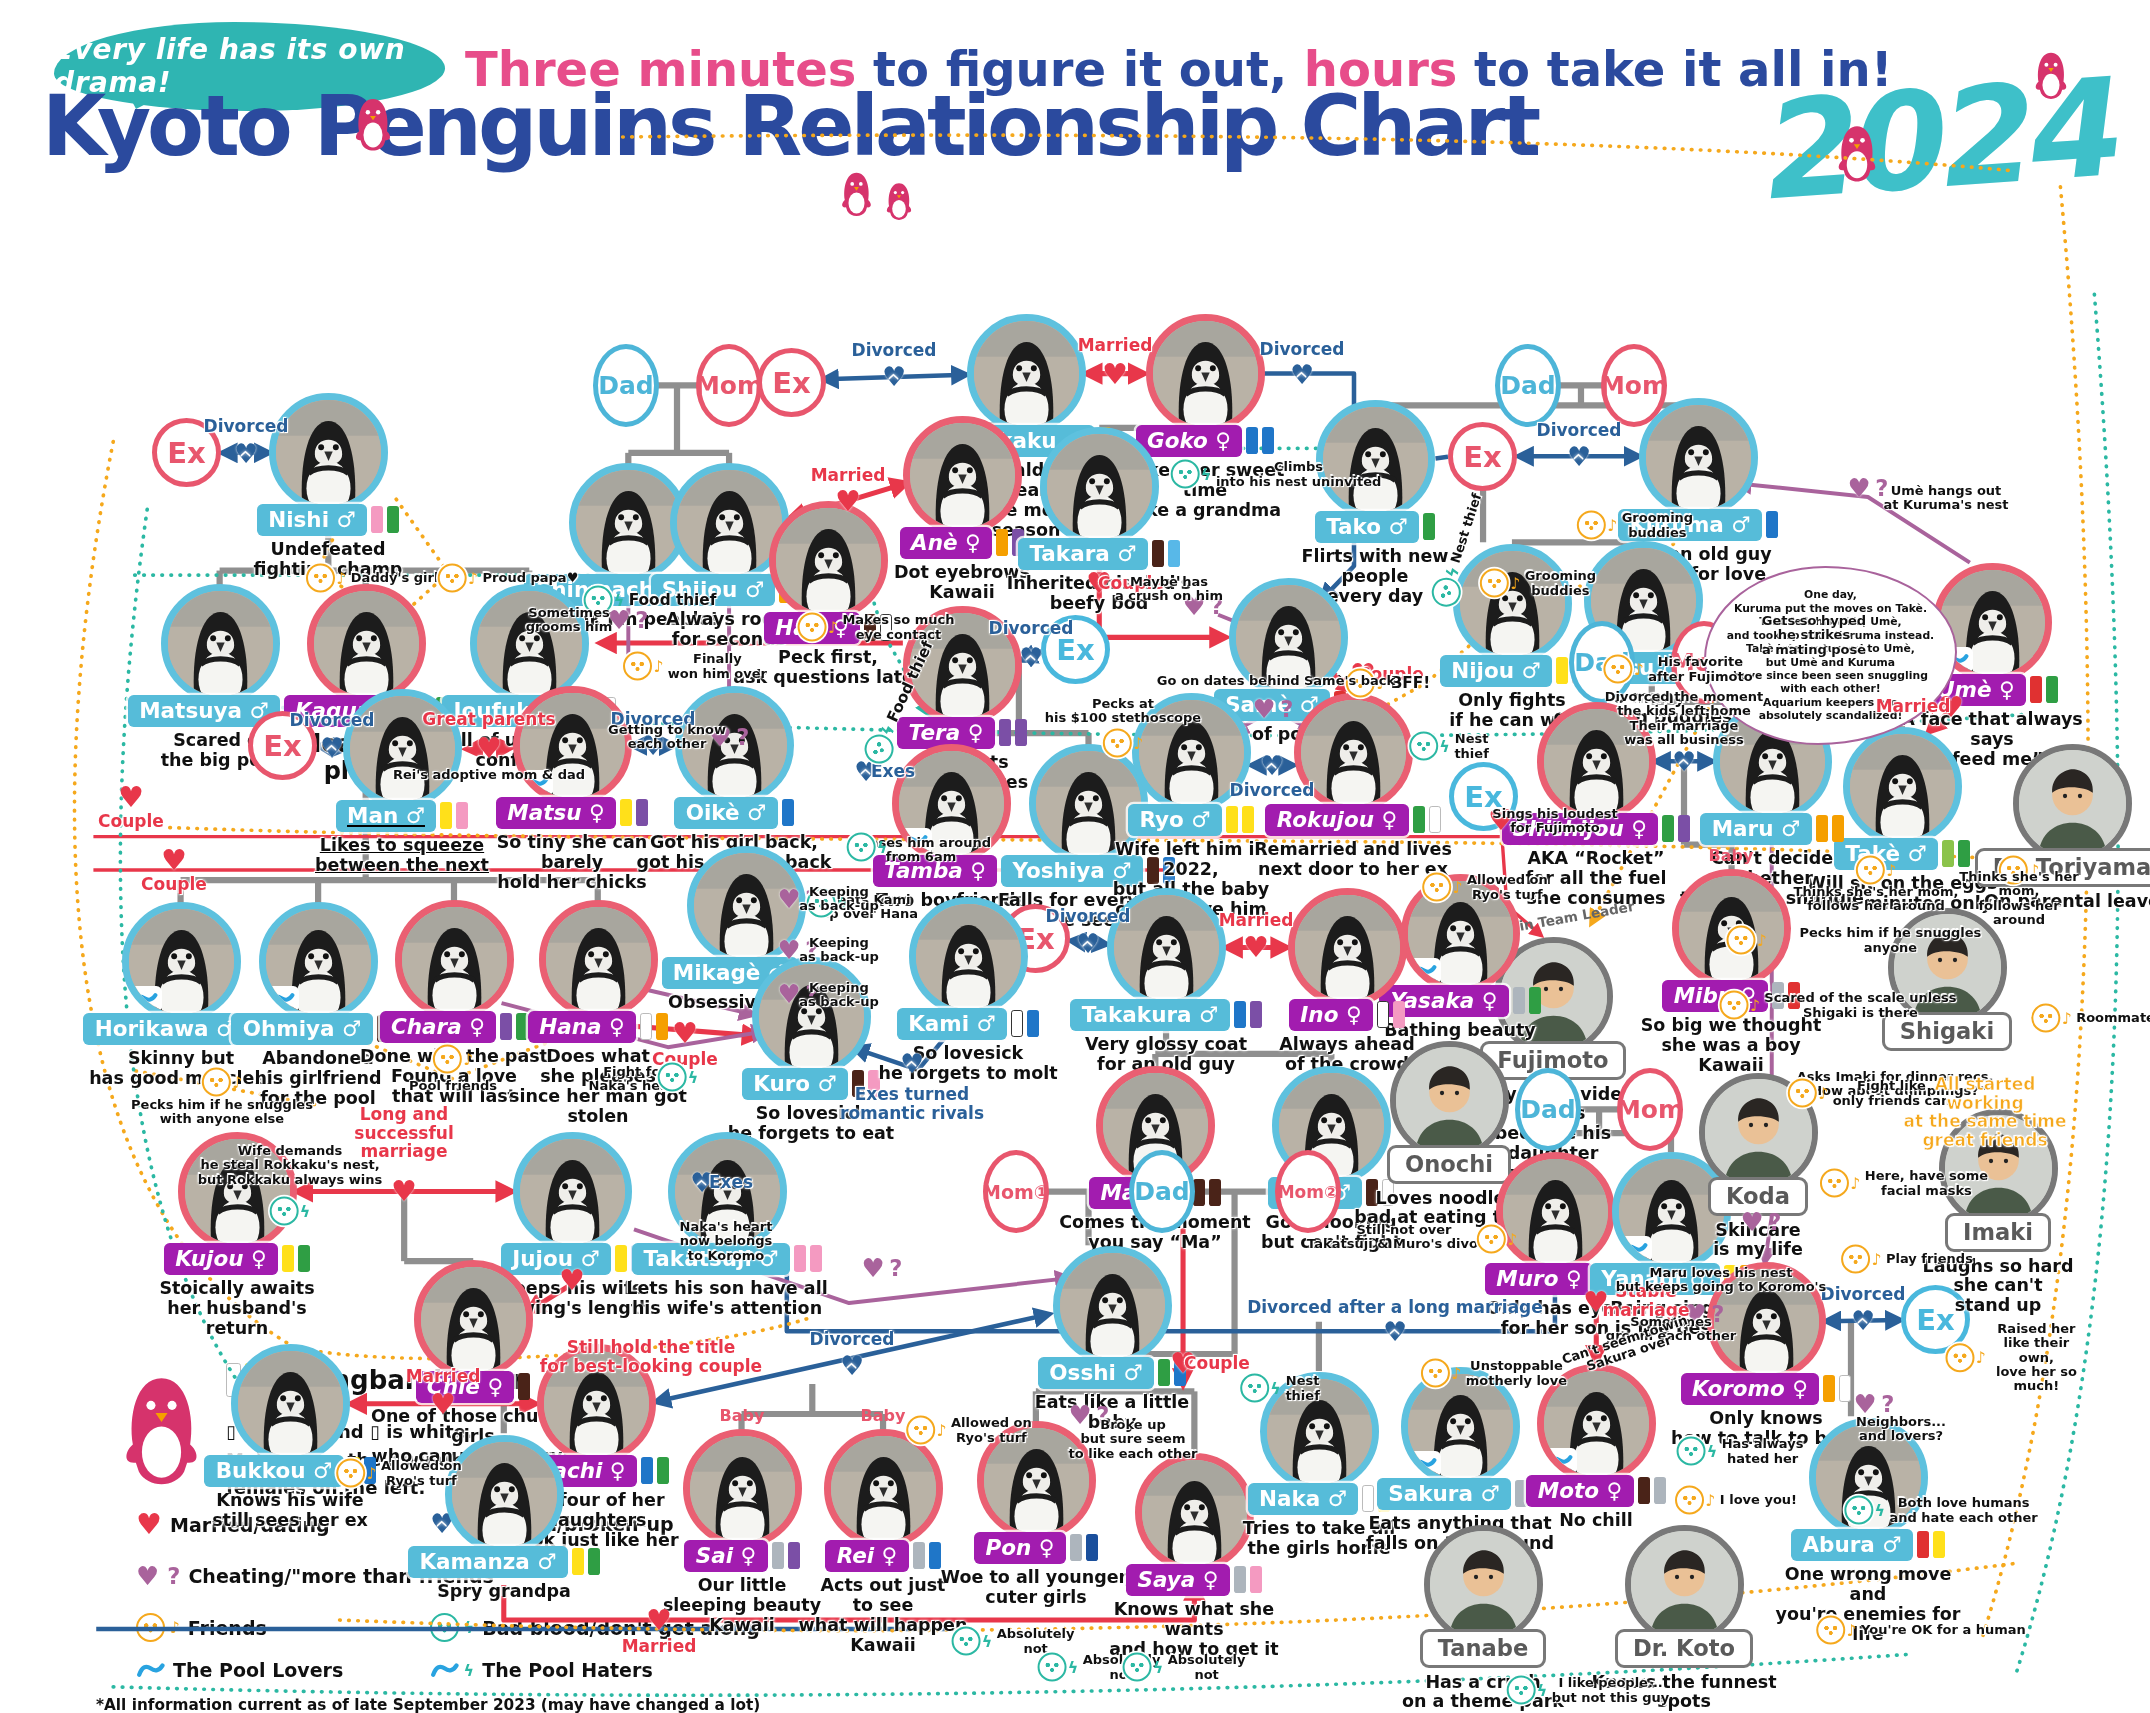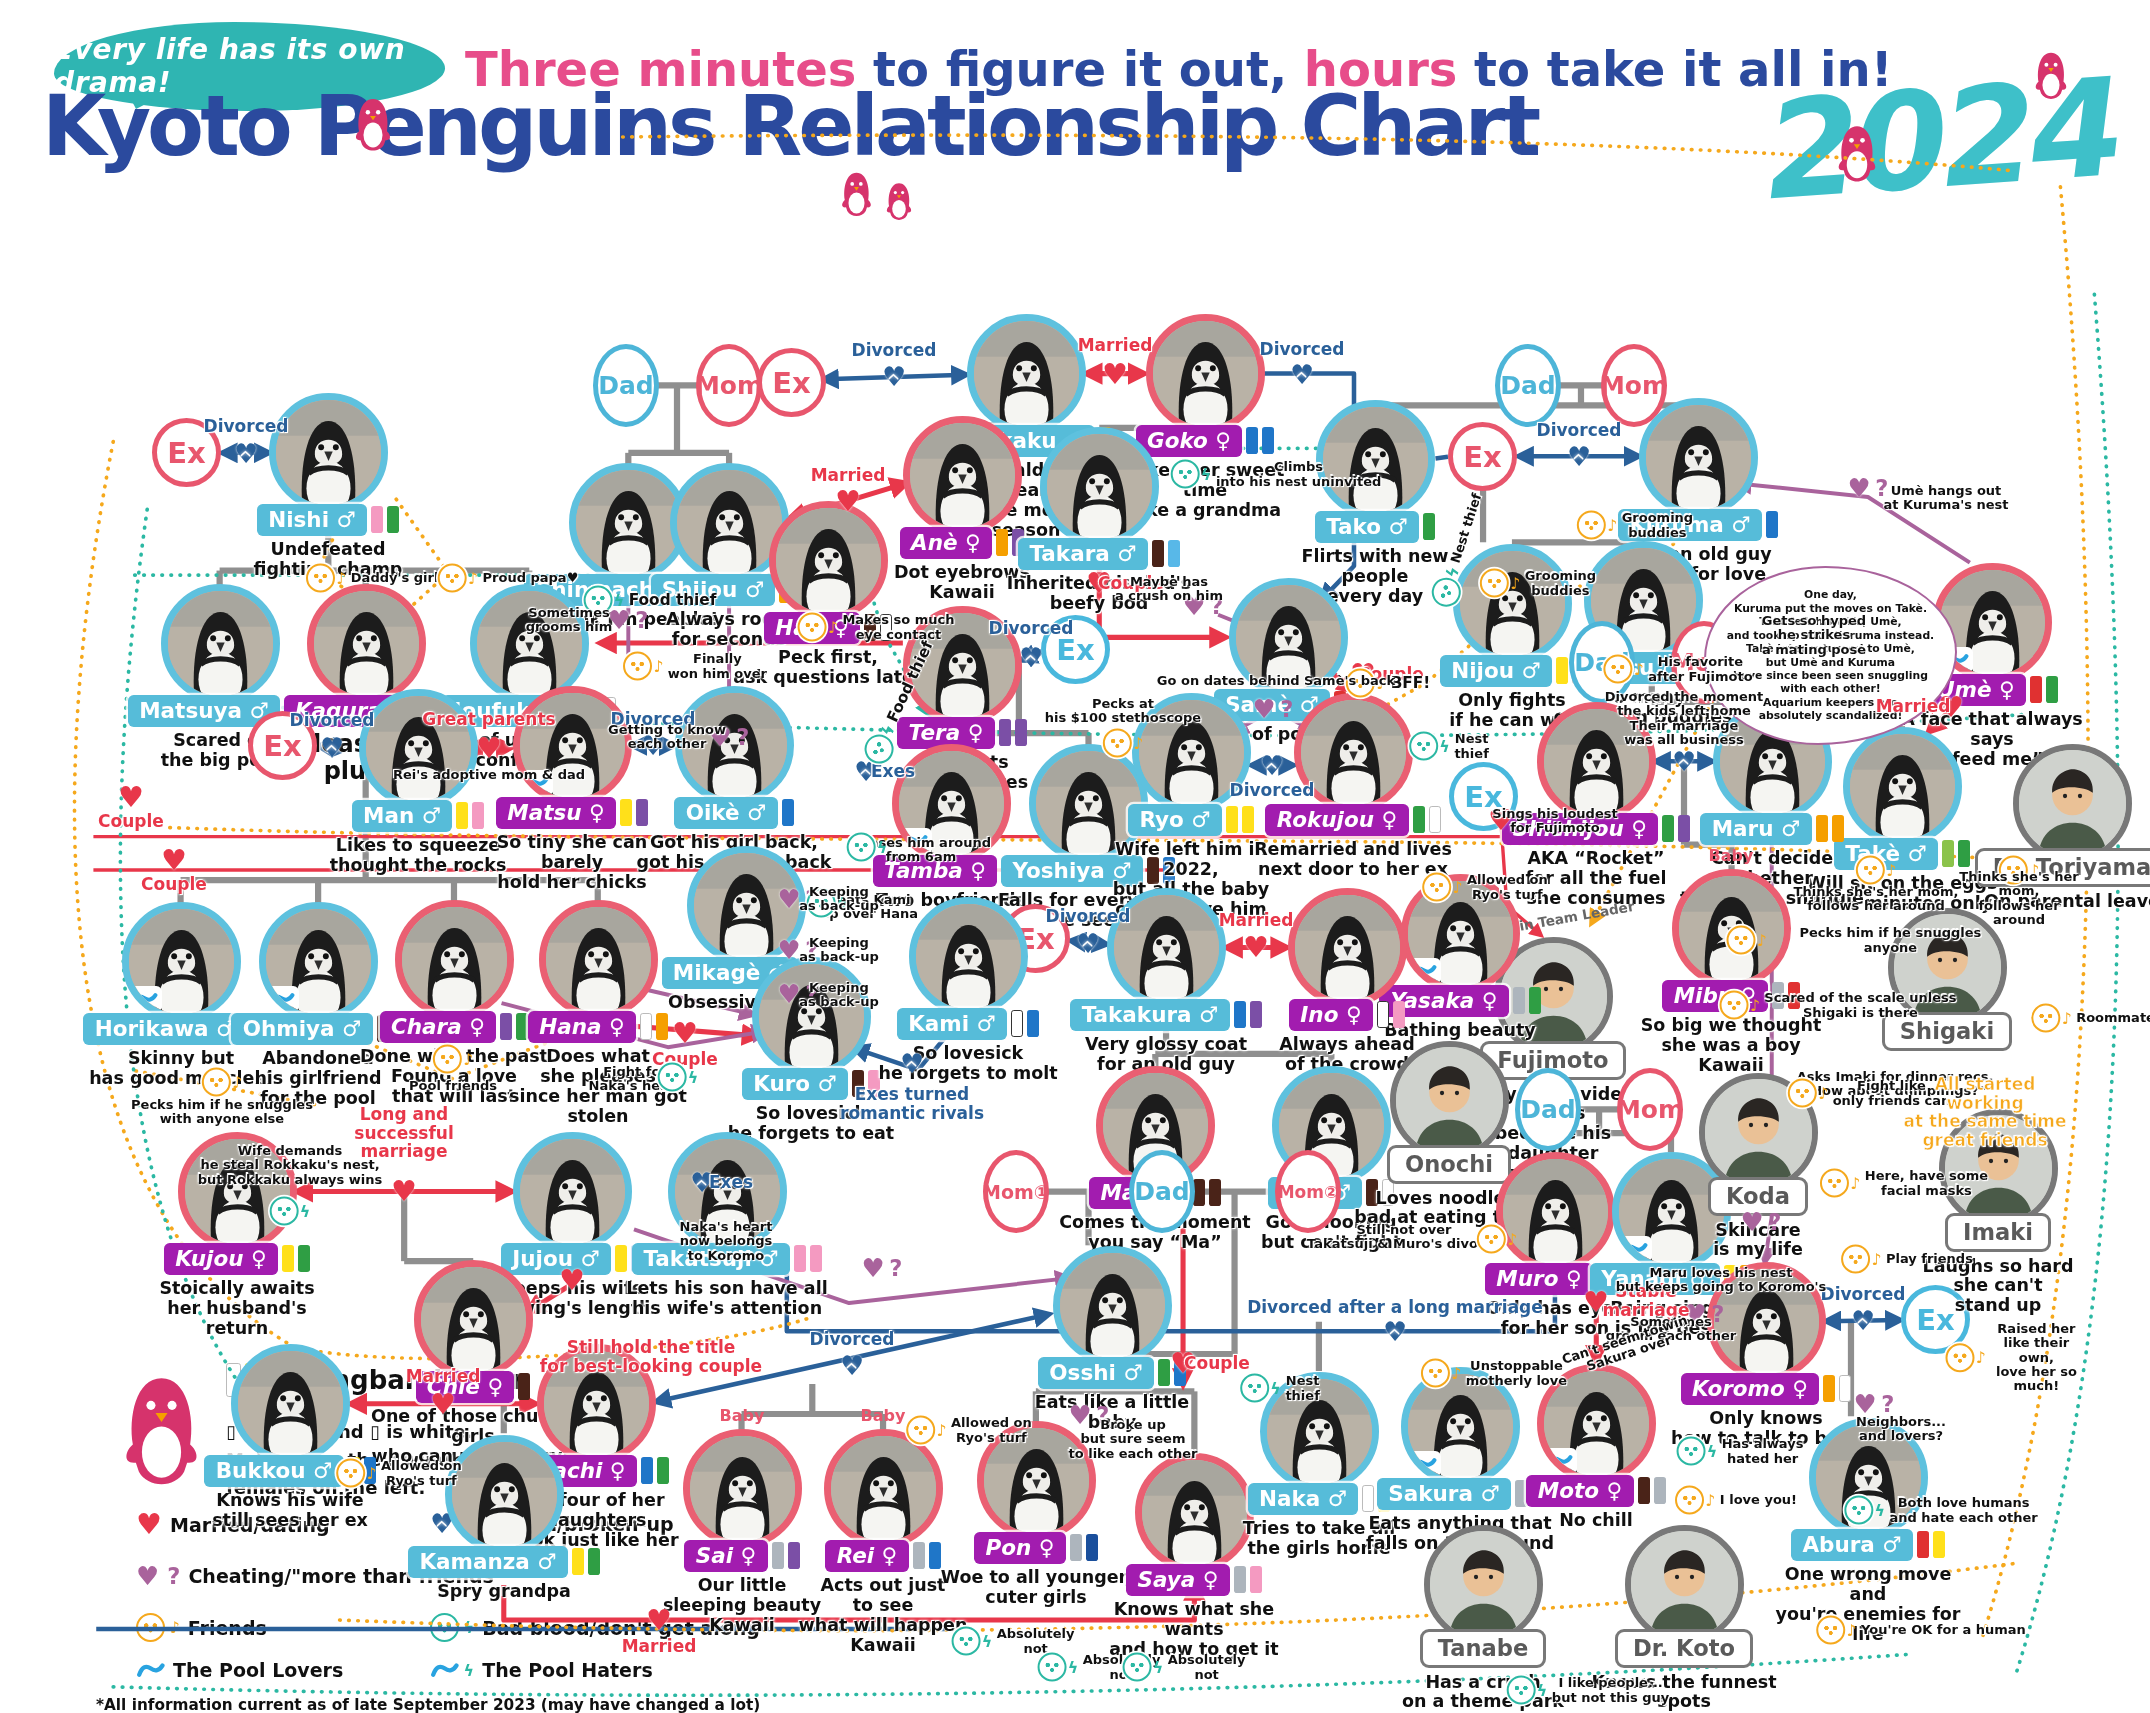--- a/index.html
+++ b/index.html
@@ -584,35 +584,35 @@
         </div>
         <div class="pillrow">
           <div class="pill pill-m">Joufuku ♂</div>
           <span class="chip c-clear"></span>
           <span class="chip c-clear"></span>
         </div>
         <div class="desc">Full of undeserved
 confidence</div>
       </div>
       <div class="exc ex-pink" style="left: 248px; top: 711px;">Ex</div>
-      <div class="node" style="left: 316px; top: 689px;">
+      <div class="node" style="left: 300px; top: 689px; text-decoration: underline;">
         <div style="position: relative;">
           <div class="pcir rim-m">
             <svg class="pimg" viewBox="0 0 100 100">
               <use href="#pg"></use>
             </svg>
           </div>
         </div>
         <div class="pillrow">
           <div class="pill pill-m">Man ♂</div>
           <span class="chip c-yellow"></span>
           <span class="chip c-pink"></span>
         </div>
         <div class="desc">Likes to squeeze
-thought the rocks</div>
+between the next</div>
       </div>
       <div class="node" style="left: 470px; top: 686px;">
         <div style="position: relative;">
           <div class="pcir rim-f">
             <svg class="pimg" viewBox="0 0 100 100">
               <use href="#pg"></use>
             </svg>
             <div class="wavebadge">
               <svg width="28" height="20.4" viewBox="0 0 50 36">
                 <use href="#wv"></use>

